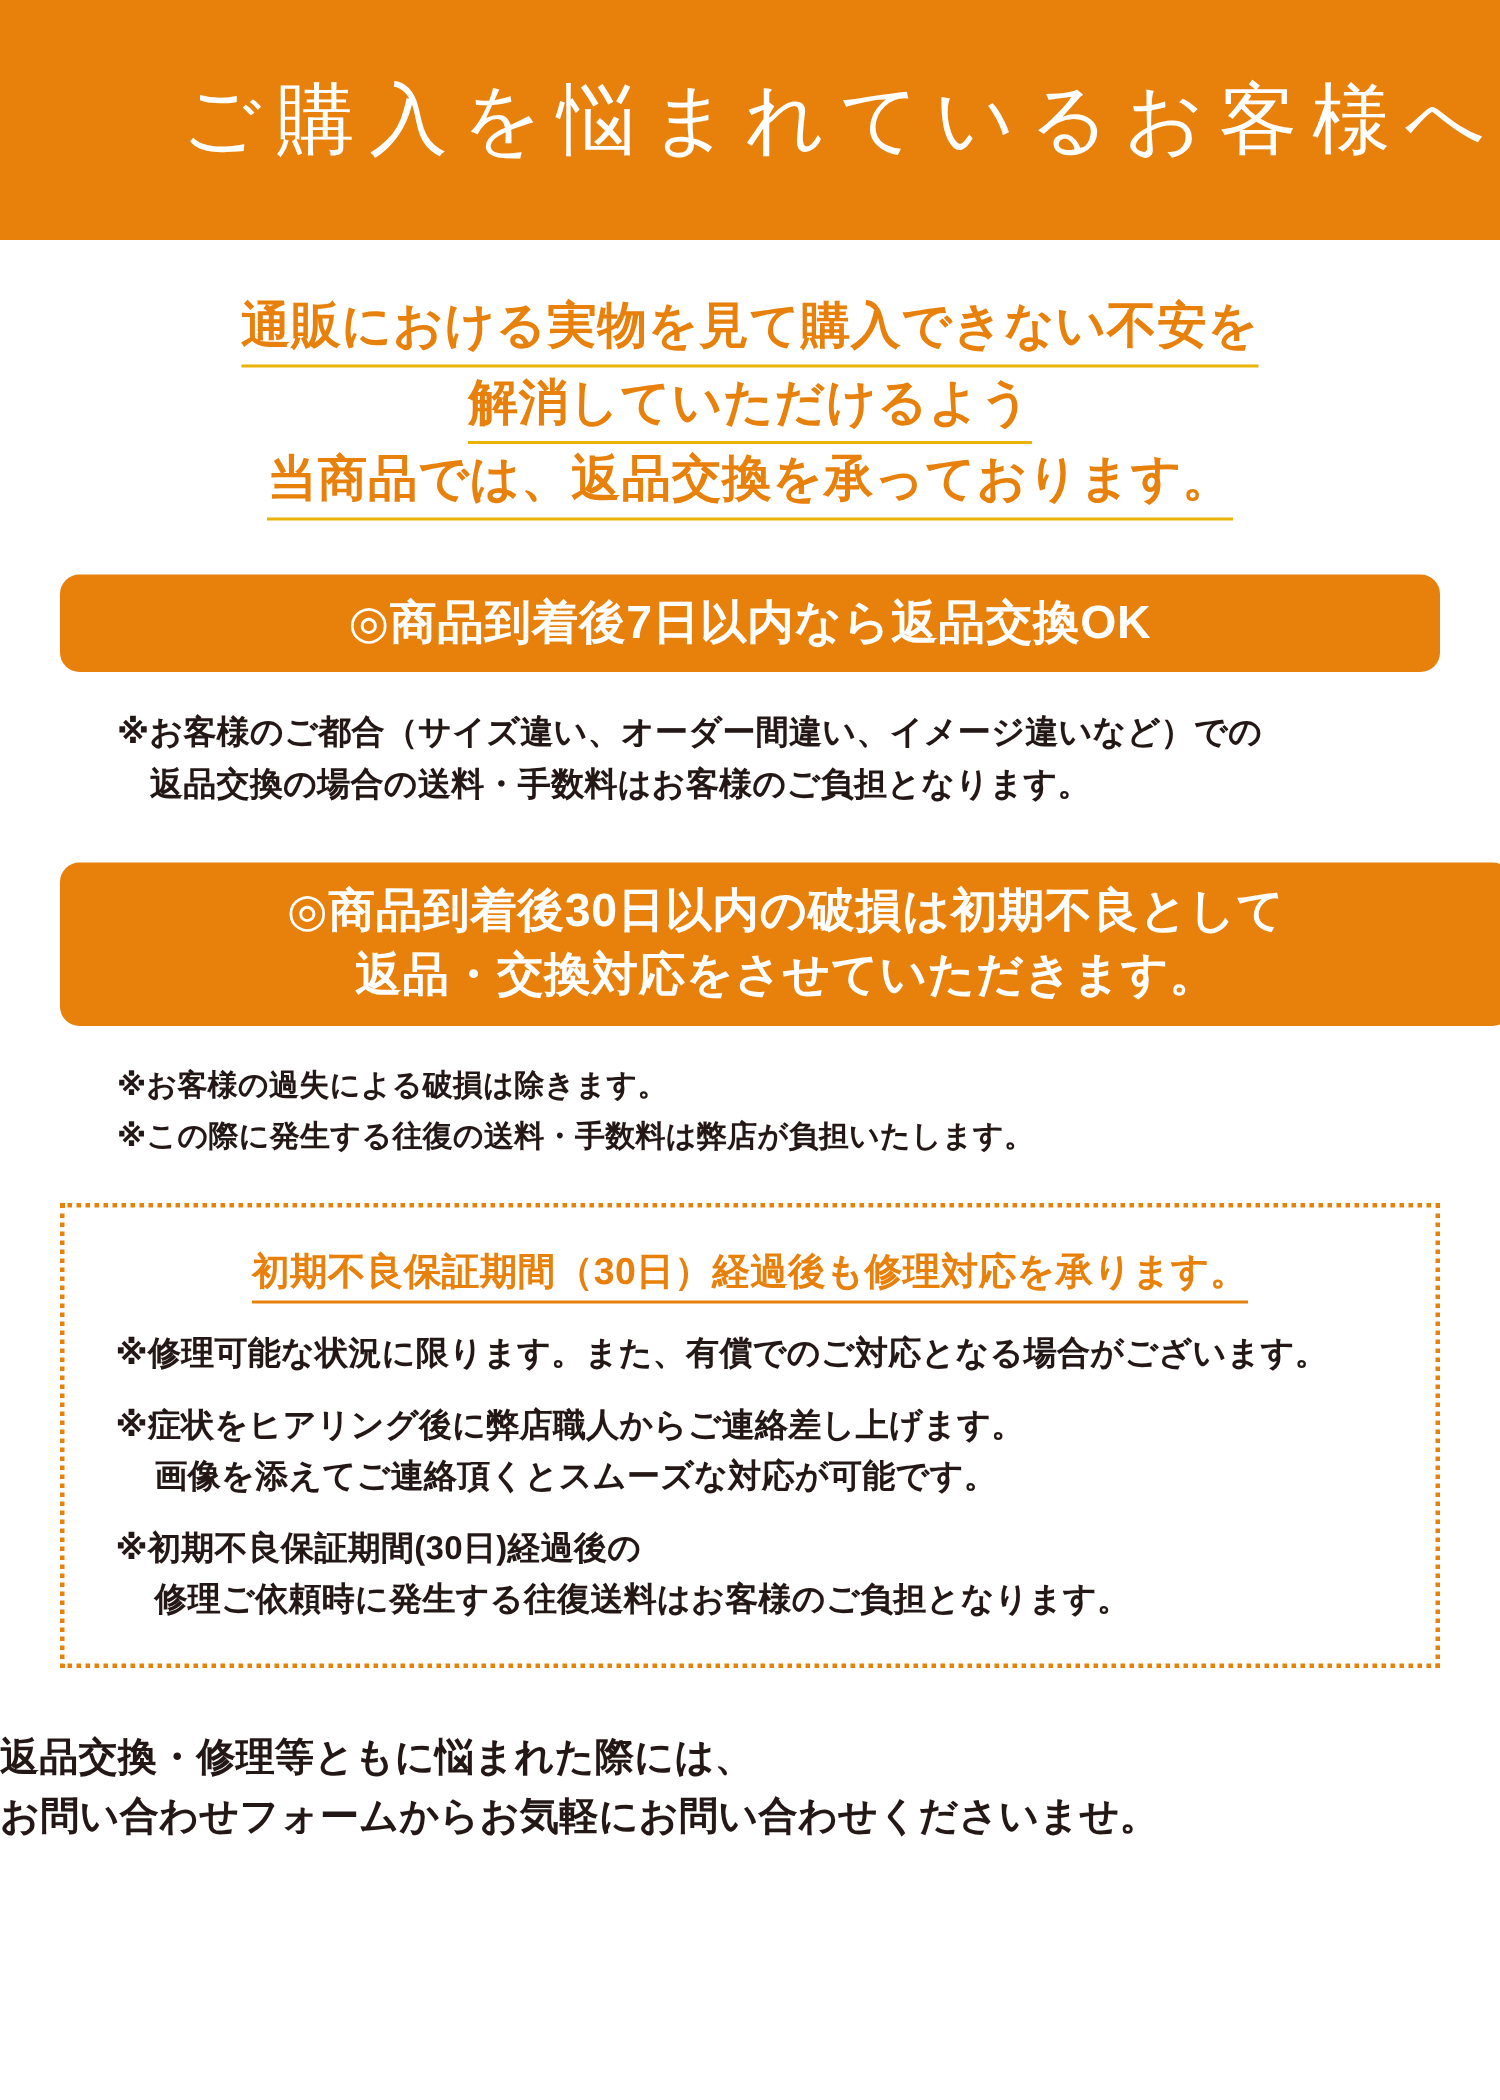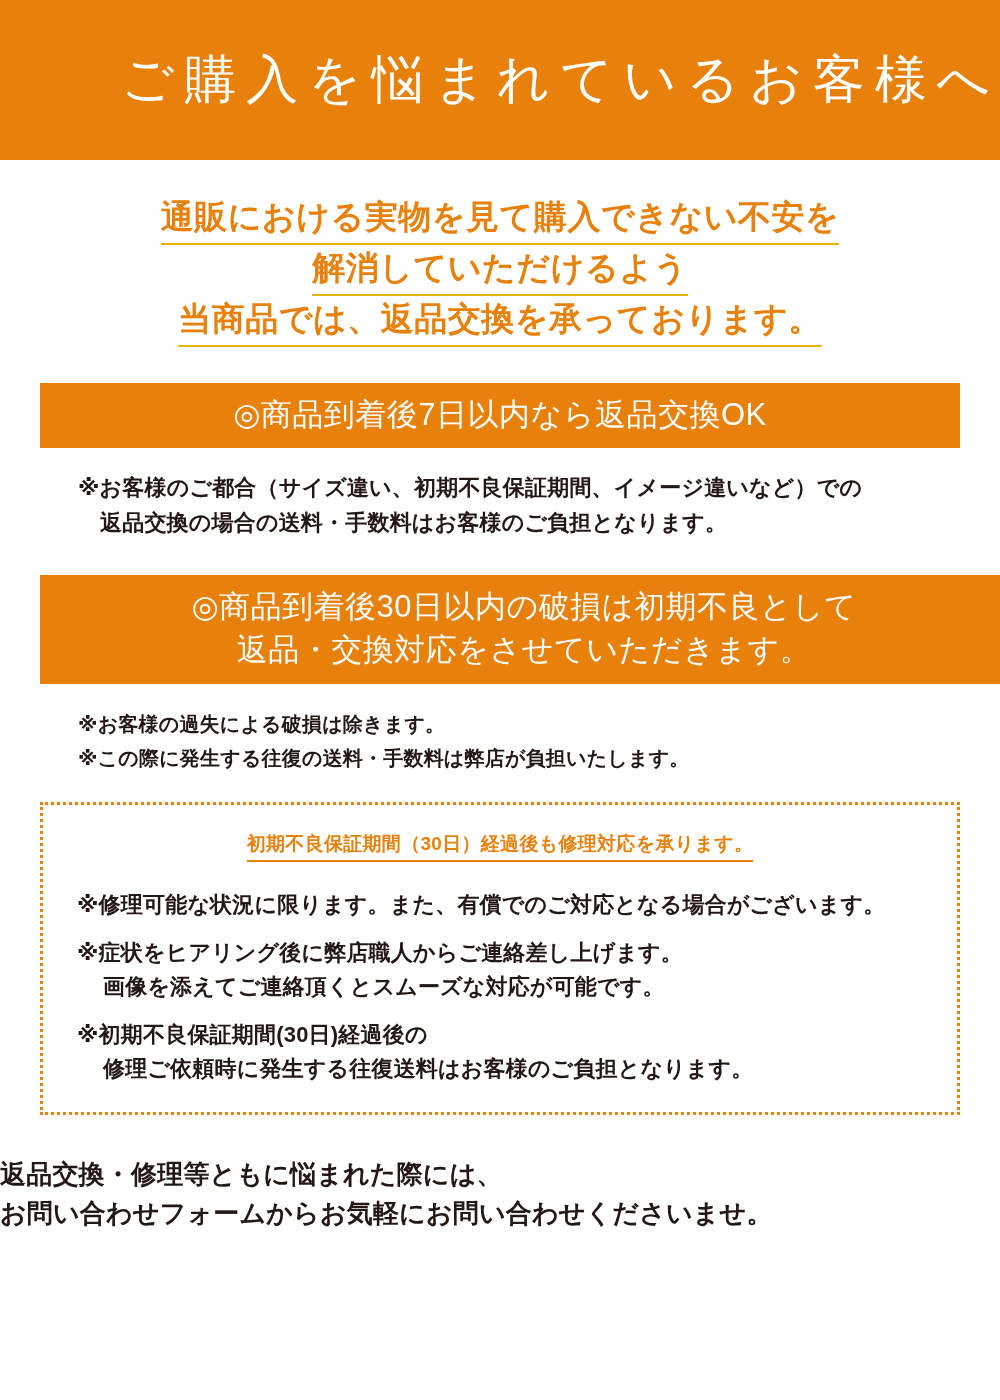--- a/index.html
+++ b/index.html
@@ -53,23 +53,24 @@
   .lead .u {
     border-bottom: 2px solid #eab308;
     padding-bottom: 2px;
     display: inline-block;
   }
 
   
   .bar {
     background: #e8810c;
     color: #ffffff;
-    font-weight: normal;
+    font-weight: bold;
     text-align: center;
     box-sizing: border-box;
+    border-radius: 13px;
   }
   .bar-1 {
     margin: 36px 40px 0 40px;
     width: 920px;
     padding: 11px 0 12px 0;
     font-size: 31px;
     letter-spacing: 0.5px;
   }
   .bar-2 {
     margin: 34px 40px 0 40px;
@@ -106,31 +107,31 @@
   .dashed-box {
     margin: 26px 40px 0 40px;
     width: 920px;
     box-sizing: border-box;
     border: 3px dotted #e8810c;
     padding: 26px 34px 26px 34px;
   }
   .dashed-title {
     text-align: center;
     color: #e8810c;
-    font-size: 19px;
+    font-size: 25px;
     font-weight: bold;
     letter-spacing: 0.3px;
   }
   .dashed-title span {
     border-bottom: 2px solid #e8810c;
     padding-bottom: 3px;
     display: inline-block;
   }
   .dashed-list {
-    margin-top: 26px;
+    margin-top: 16px;
     font-size: 22px;
     line-height: 1.55;
     font-weight: bold;
     color: #231815;
     letter-spacing: 0.2px;
   }
   .dashed-list p {
     margin: 0 0 14px 0;
   }
   .dashed-list p:last-child {
@@ -163,21 +164,21 @@
 
   <div class="lead">
     <div><span class="u">通販における実物を見て購入できない不安を</span></div>
     <div><span class="u">解消していただけるよう</span></div>
     <div><span class="u">当商品では、返品交換を承っております。</span></div>
   </div>
 
   <div class="bar bar-1">◎商品到着後7日以内なら返品交換OK</div>
 
   <div class="notes">
-    <span>※お客様のご都合（サイズ違い、初期不良保証期間、イメージ違いなど）での</span>
+    <span>※お客様のご都合（サイズ違い、オーダー間違い、イメージ違いなど）での</span>
     <span class="indent">返品交換の場合の送料・手数料はお客様のご負担となります。</span>
   </div>
 
   <div class="bar bar-2">
     <div>◎商品到着後30日以内の破損は初期不良として</div>
     <div>返品・交換対応をさせていただきます。</div>
   </div>
 
   <div class="notes-2">
     <div>※お客様の過失による破損は除きます。</div>

